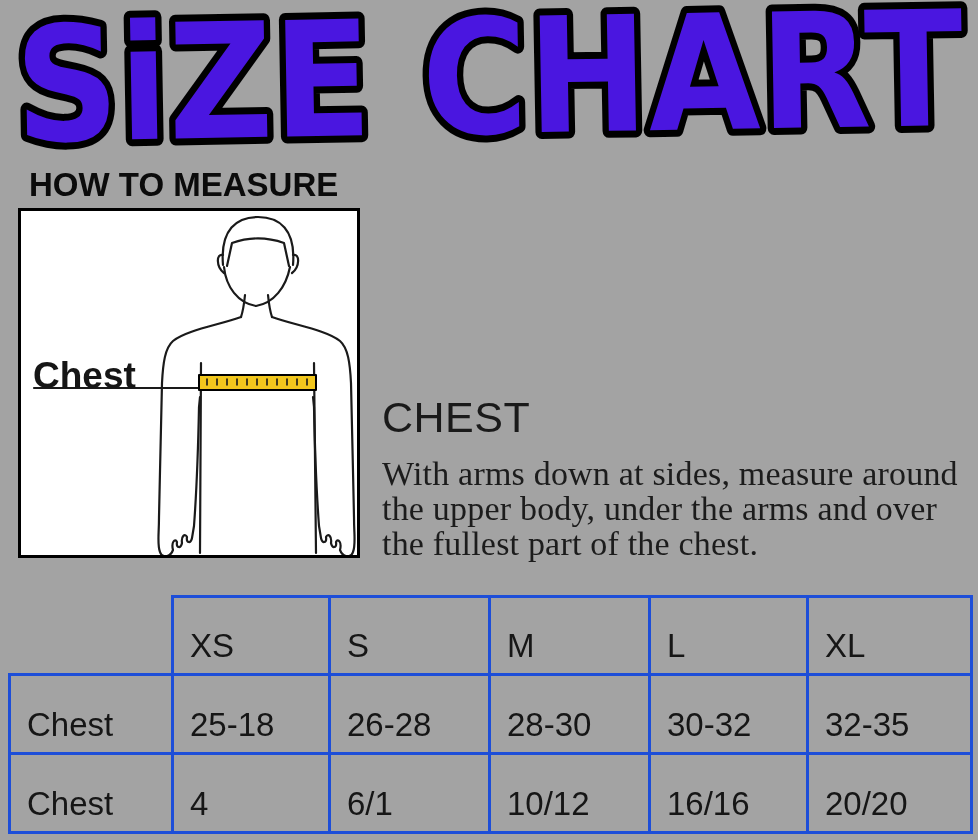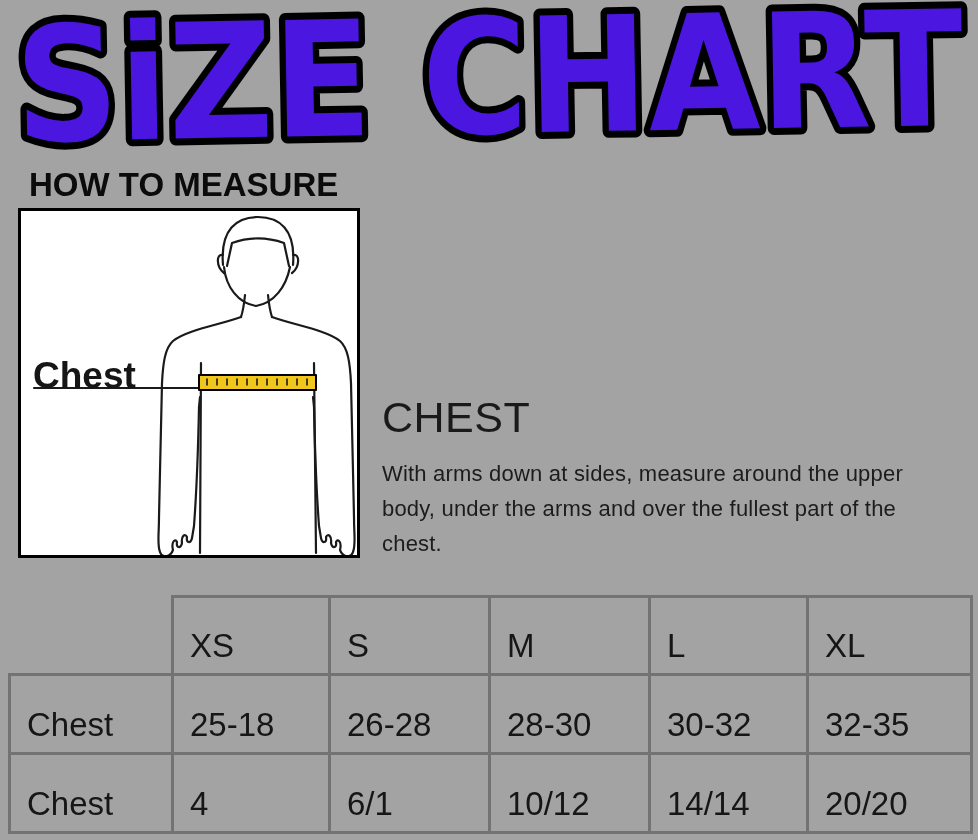--- a/index.html
+++ b/index.html
@@ -32,30 +32,31 @@
     font-size:37px; font-weight:700; color:#161616;
     line-height:1;
   }
   .chest-section{
     position:absolute; left:382px; top:393px; width:580px;
   }
   .chest-heading{
     margin:0; font-size:43px; font-weight:400; color:#1a1a1a; letter-spacing:0.5px;
   }
   .chest-desc{
-    margin:14px 0 0 0; font-size:22px; line-height:35px; color:#1c1c1c;
+    margin:14px 0 0 0; font-size:34px; line-height:35px; color:#1c1c1c;
     letter-spacing:0.2px;
+    font-family:Liberation Serif, serif;
   }
   table.size-table{
     position:absolute; left:8px; top:595px;
     border-collapse:collapse; table-layout:fixed; width:962px;
     font-size:33px; color:#161616;
   }
   .size-table td, .size-table th{
-    border:3px solid #737373;
+    border:3px solid #1d4ed8;
     vertical-align:bottom; text-align:left;
     padding:0 0 8px 16px; font-weight:400;
     overflow:hidden; white-space:nowrap;
   }
   .size-table thead tr{height:78px;}
   .size-table tbody tr{height:79px;}
   .size-table th.corner{border:none; background:transparent;}
 </style>
 </head>
 <body>
@@ -140,19 +141,19 @@
         <td>26-28</td>
         <td>28-30</td>
         <td>30-32</td>
         <td>32-35</td>
       </tr>
       <tr>
         <td>Chest</td>
         <td>4</td>
         <td>6/1</td>
         <td>10/12</td>
-        <td>14/14</td>
+        <td>16/16</td>
         <td>20/20</td>
       </tr>
     </tbody>
   </table>
 
 </div>
 
 </body></html>

